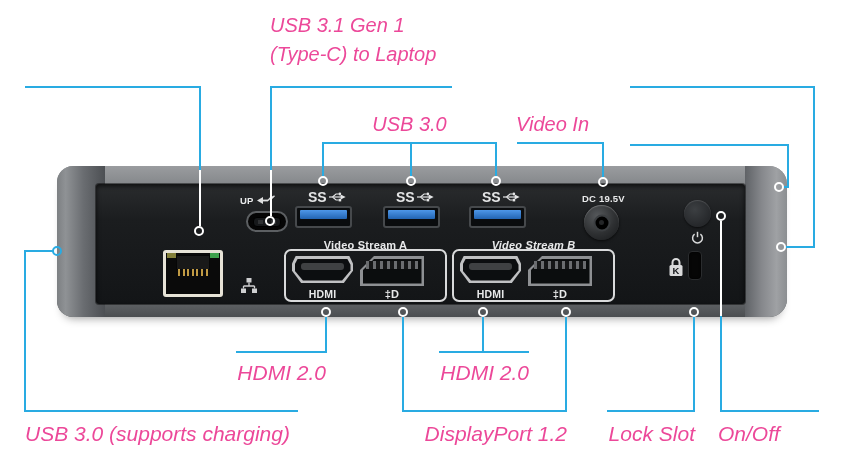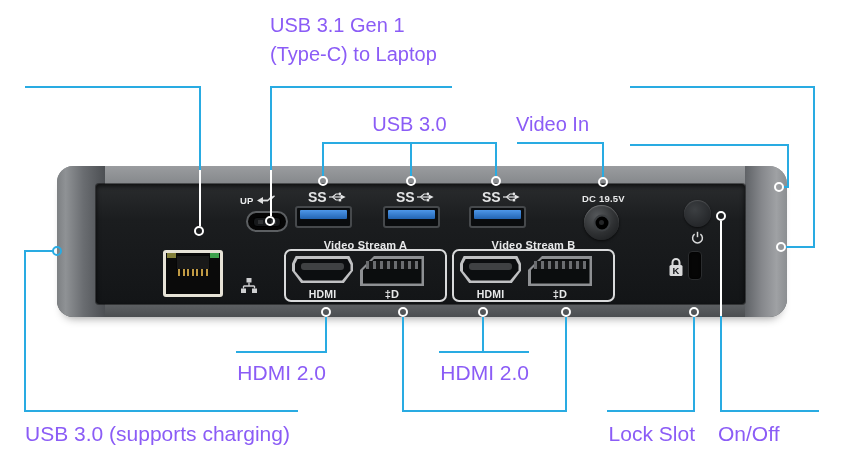--- a/index.html
+++ b/index.html
@@ -1,19 +1,19 @@
 <!DOCTYPE html>
 <html><head>
 <meta charset="utf-8">
 <style>
   html,body{margin:0;padding:0;background:#fff;}
   .stage{position:relative;width:841px;height:461px;background:#ffffff;overflow:hidden;
          font-family:"Liberation Sans",sans-serif;}
   
-  .lbl{position:absolute;color:#8b5cf6;font-size:20px;line-height:29px;white-space:nowrap;z-index:6;}
+  .lbl{position:absolute;color:#ec4899;font-size:20px;line-height:29px;white-space:nowrap;z-index:6;font-style:italic;}
   .lbl.b{font-size:21px;text-align:right;}
   .tc{text-align:center;}
   
   .ln{position:absolute;background:#29ABE2;z-index:4;}
   .ln.w{background:#ffffff;}
   .dot{position:absolute;width:10px;height:10px;border:2px solid #ffffff;border-radius:50%;
        box-sizing:border-box;background:transparent;z-index:5;}
   .dot.t{border-color:#29ABE2;}
   
   .dock{position:absolute;left:57px;top:166px;width:730px;height:151px;border-radius:16px 18px 18px 16px;
@@ -186,21 +186,21 @@
       <div class="slot"></div>
   </div>
   <div class="dlbl tc" style="left:292px;top:288px;width:61px;font-size:10.5px;">HDMI</div>
   <div class="dp" style="left:360px;top:256px;">
     <div class="sh"></div>
       <div class="in"></div>
       <div class="teeth"></div>
   </div>
   <div class="dlbl tc" style="left:360px;top:288px;width:64px;font-size:11px;">‡D</div>
 
-  <div class="dlbl tc" style="left:452px;top:239px;width:163px;font-size:11px;">Video Stream B</div>
+  <div class="dlbl tc" style="left:452px;top:239px;width:163px;font-size:11px;font-style:italic;">Video Stream B</div>
   <div class="vbox" style="left:452px;top:249px;"></div>
   <div class="hdmi" style="left:460px;top:256px;">
     <div class="sh"></div>
       <div class="in"></div>
       <div class="slot"></div>
   </div>
   <div class="dlbl tc" style="left:460px;top:288px;width:61px;font-size:10.5px;">HDMI</div>
   <div class="dp" style="left:528px;top:256px;">
     <div class="sh"></div>
       <div class="in"></div>
@@ -262,20 +262,21 @@
   <div class="dot" style="left:478px;top:307px;"></div>
   <div class="ln" style="left:482px;top:317px;width:2px;height:36px;"></div>
   <div class="ln" style="left:439px;top:351px;width:90px;height:2px;"></div>
   <div class="lbl b tc" style="left:439px;top:358px;width:90px;">HDMI 2.0</div>
 
   <div class="dot" style="left:398px;top:307px;"></div>
   <div class="dot" style="left:561px;top:307px;"></div>
   <div class="ln" style="left:402px;top:317px;width:2px;height:95px;"></div>
   <div class="ln" style="left:565px;top:317px;width:2px;height:95px;"></div>
   <div class="ln" style="left:402px;top:410px;width:165px;height:2px;"></div>
+  <div class="lbl b tc" style="left:402px;top:419px;width:165px;">DisplayPort 1.2</div>
 
   <div class="dot" style="left:689px;top:307px;"></div>
   <div class="ln" style="left:693px;top:317px;width:2px;height:95px;"></div>
   <div class="ln" style="left:607px;top:410px;width:88px;height:2px;"></div>
   <div class="lbl b tc" style="left:607px;top:419px;width:88px;">Lock Slot</div>
 
   <div class="dot" style="left:716px;top:211px;"></div>
   <div class="ln w" style="left:720px;top:221px;width:2px;height:95px;"></div>
   <div class="ln" style="left:720px;top:316px;width:2px;height:96px;"></div>
   <div class="ln" style="left:720px;top:410px;width:99px;height:2px;"></div>

